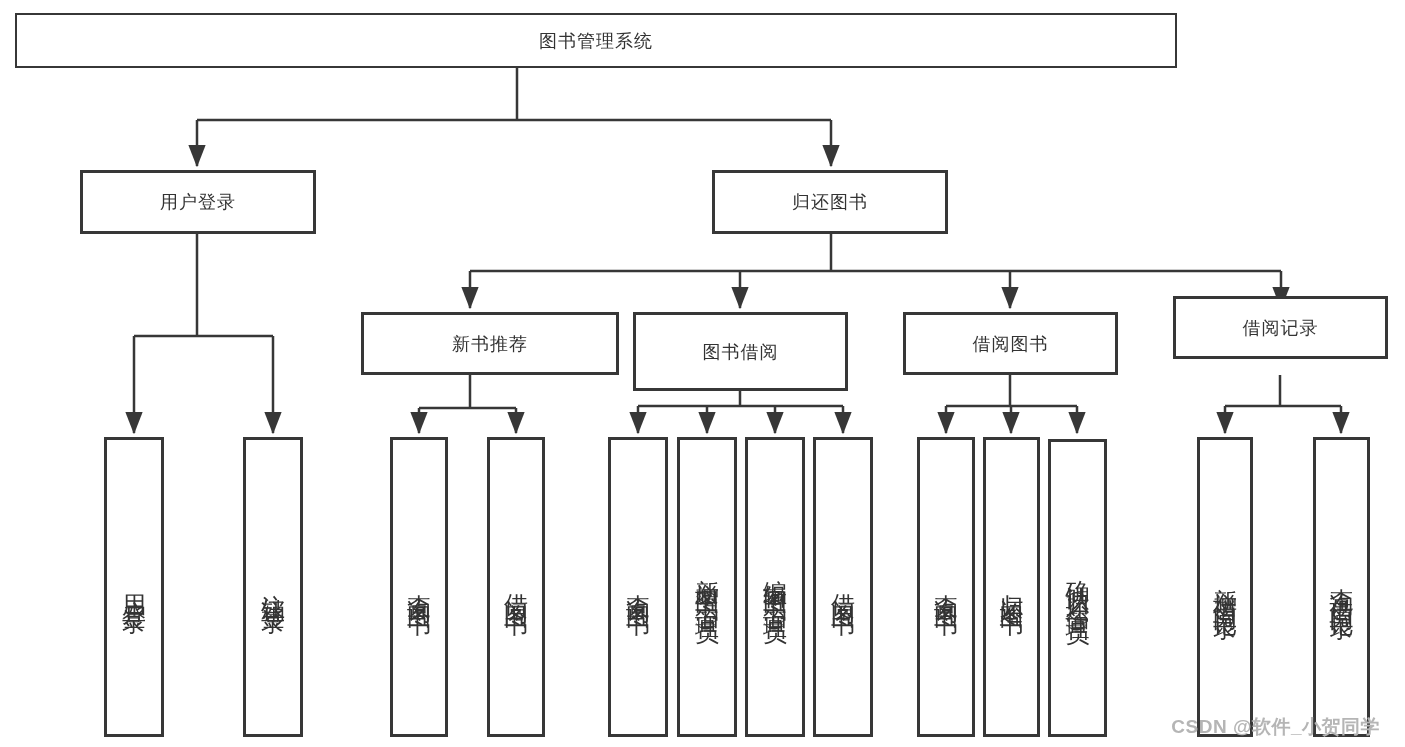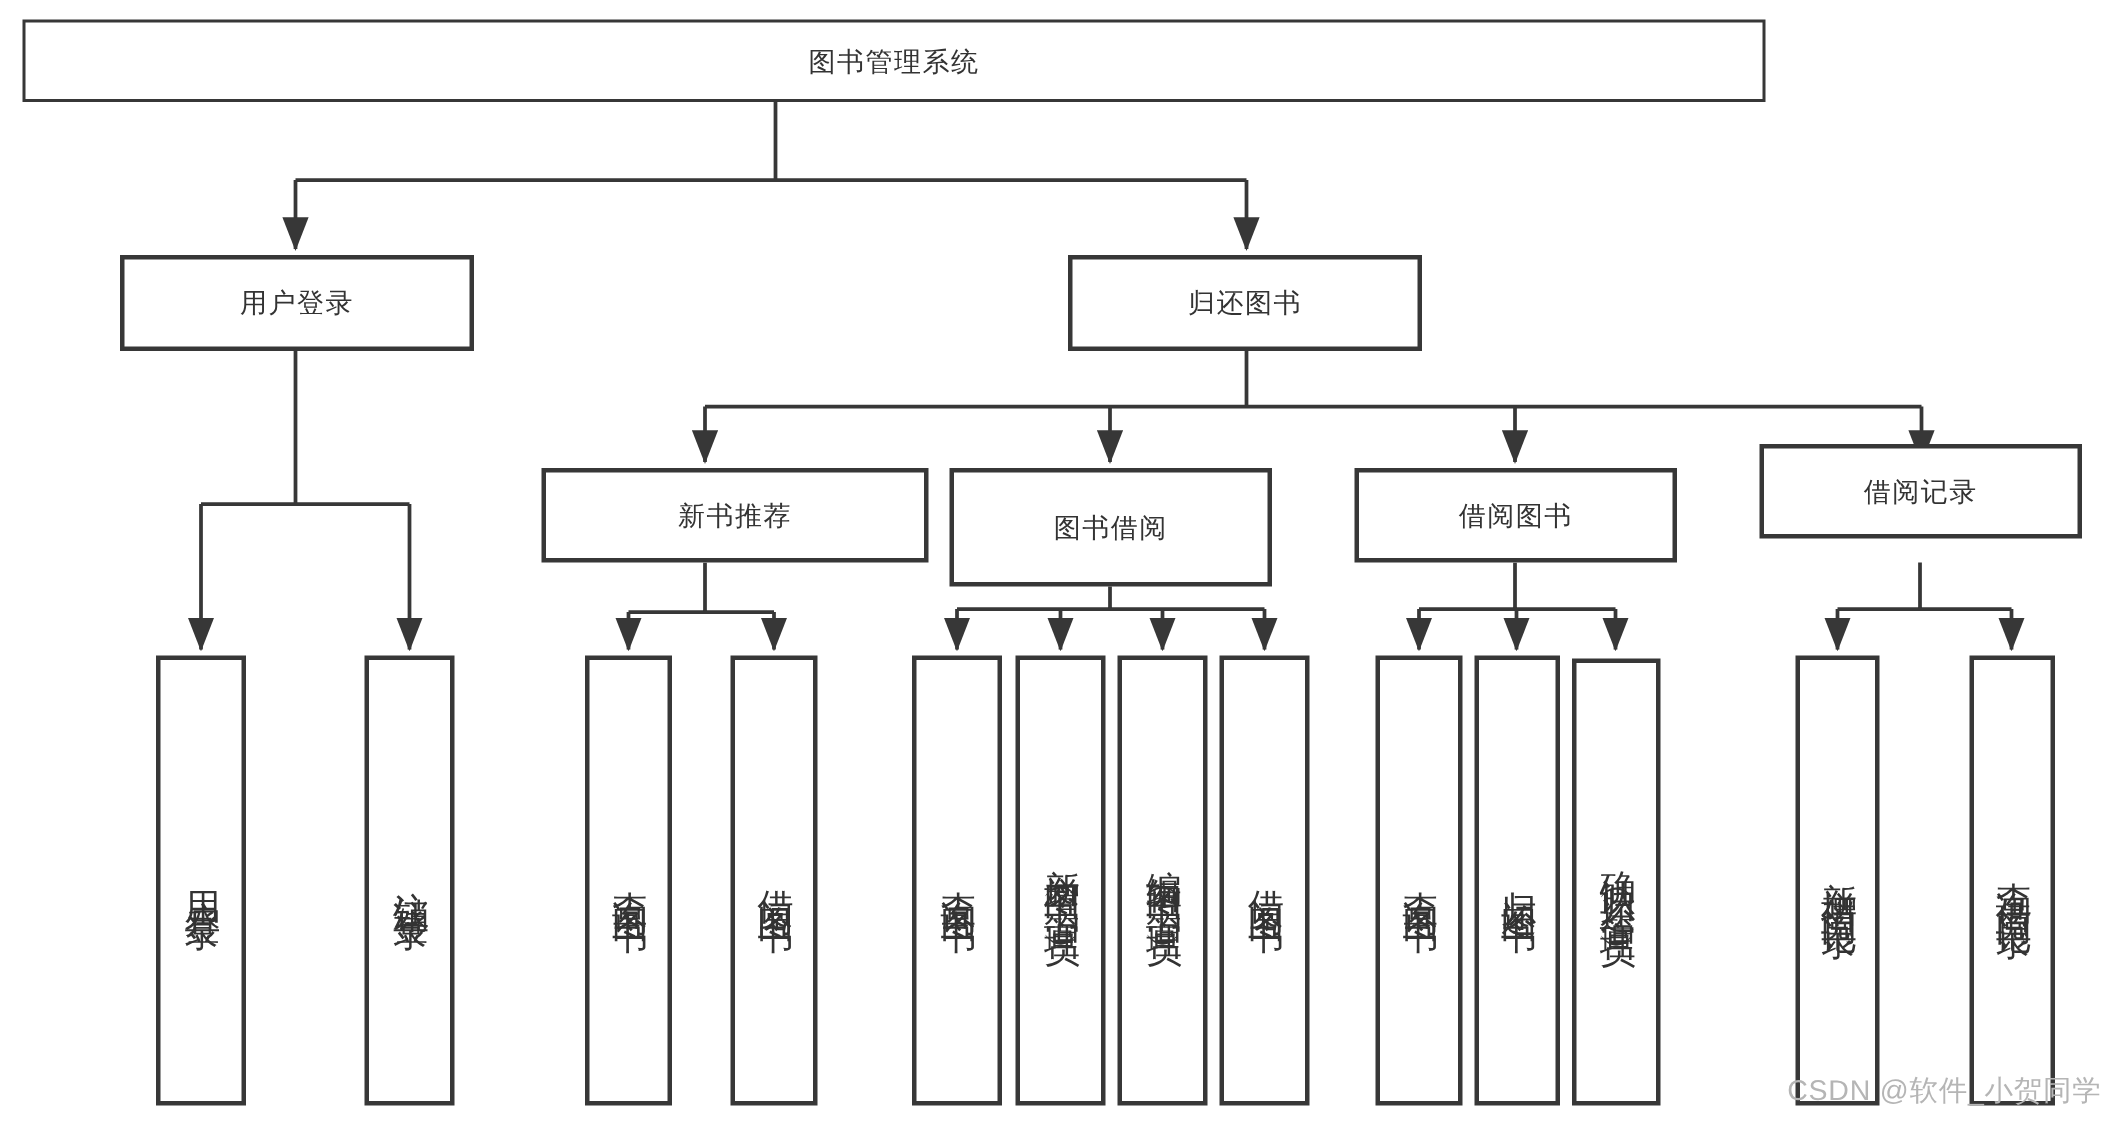--- a/index.html
+++ b/index.html
@@ -44,26 +44,27 @@
   }
   .node.leaf .lbl {
     writing-mode: vertical-rl;
     text-orientation: mixed;
     font-size: 24px;
     letter-spacing: 6px;
     line-height: 1;
   }
   .watermark {
     position: absolute;
-    right: 4px;
+    right: 25px;
     bottom: 7px;
     font-size: 19px;
     color: var(--watermark);
     letter-spacing: 0.5px;
     white-space: nowrap;
+    font-weight: bold;
   }
 </style>
 </head>
 <body>
 
 <div class="canvas">
 
   <svg class="connectors" viewBox="0 0 1405 747">
     <defs>
       <marker id="arrow" markerWidth="9" markerHeight="7" refX="8.5" refY="3.5" orient="auto" markerUnits="strokeWidth">

